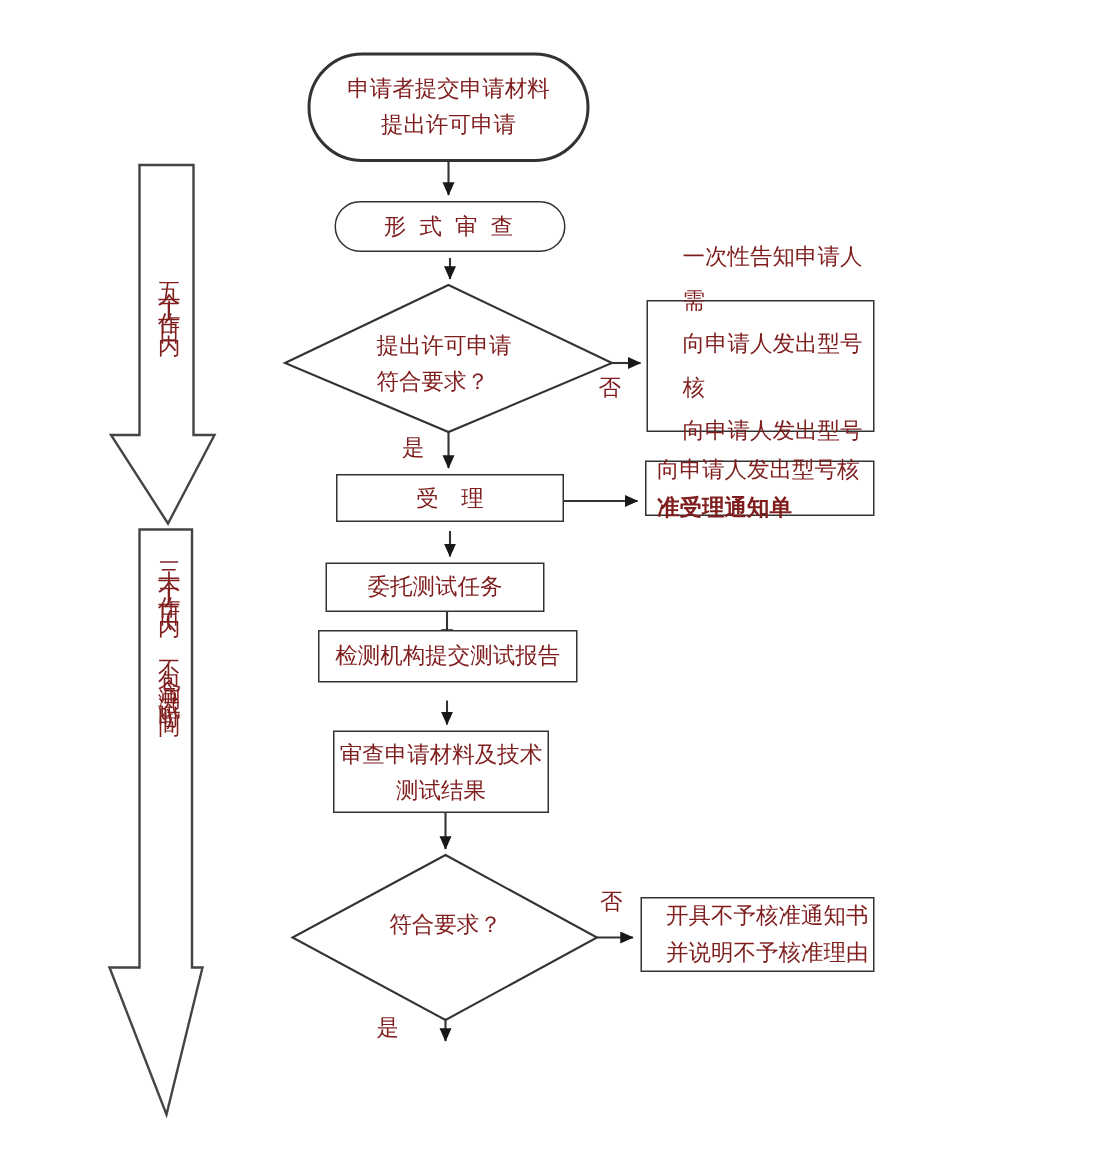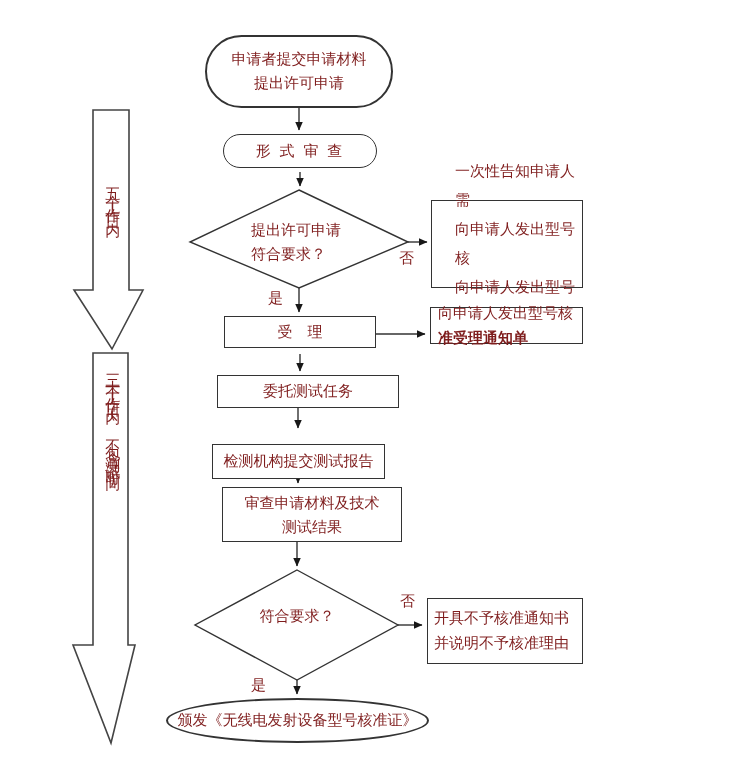--- a/index.html
+++ b/index.html
@@ -75,45 +75,42 @@
 
   <div class="node rect" style="left:224px;top:316px;width:152px;height:32px;">
     <div>受　理</div>
   </div>
 
   <div class="node rect leftpad" style="left:430px;top:307px;width:153px;height:37px;padding-left:7px;justify-content:center;">
     <div style="line-height:25px;">向申请人发出型号核</div>
     <div style="line-height:25px;font-weight:bold;">准受理通知单</div>
   </div>
 
-  <div class="node rect" style="left:217px;top:375px;width:182px;height:33px;">
+  <div class="node rect" style="left:217px;top:375px;width:146px;height:33px;">
     <div>委托测试任务</div>
   </div>
 
-  <div class="node rect" style="left:212px;top:444px;width:173px;height:35px;">
+  <div class="node rect" style="left:212px;top:420px;width:173px;height:35px;">
     <div>检测机构提交测试报告</div>
   </div>
 
-  <div class="node rect" style="left:222px;top:487px;width:180px;height:55px;">
+  <div class="node rect" style="left:222px;top:487px;width:144px;height:55px;">
     <div style="line-height:24px;">审查申请材料及技术</div>
     <div style="line-height:24px;">测试结果</div>
   </div>
 
   <div class="txt" style="left:226px;top:605px;width:142px;line-height:23px;text-align:center;">
     <div>符合要求？</div>
   </div>
 
-  <div class="node rect leftpad" style="left:427px;top:598px;width:156px;height:66px;padding-left:6px;justify-content:center;">
+  <div class="node rect leftpad" style="left:427px;top:598px;width:156px;height:50px;padding-left:16px;justify-content:center;">
     <div style="line-height:25px;">开具不予核准通知书</div>
     <div style="line-height:25px;">并说明不予核准理由</div>
   </div>
 
-  <div class="node oval" style="left:166px;top:698px;width:263px;height:45px;border-radius:50%;">
-    <div>颁发《无线电发射设备型号核准证》</div>
-  </div>
 
   <div class="lbl" style="left:399px;top:249px;">否</div>
   <div class="lbl" style="left:268px;top:289px;">是</div>
   <div class="lbl" style="left:400px;top:592px;">否</div>
   <div class="lbl" style="left:251px;top:676px;">是</div>
 
   <div class="vtext" style="left:103px;top:176px;letter-spacing:7px;">五个工作日内</div>
   <div class="vtext" style="left:103px;top:362px;letter-spacing:6px;">三十个工作日内(不包含测试时间)</div>
 
 </div>

